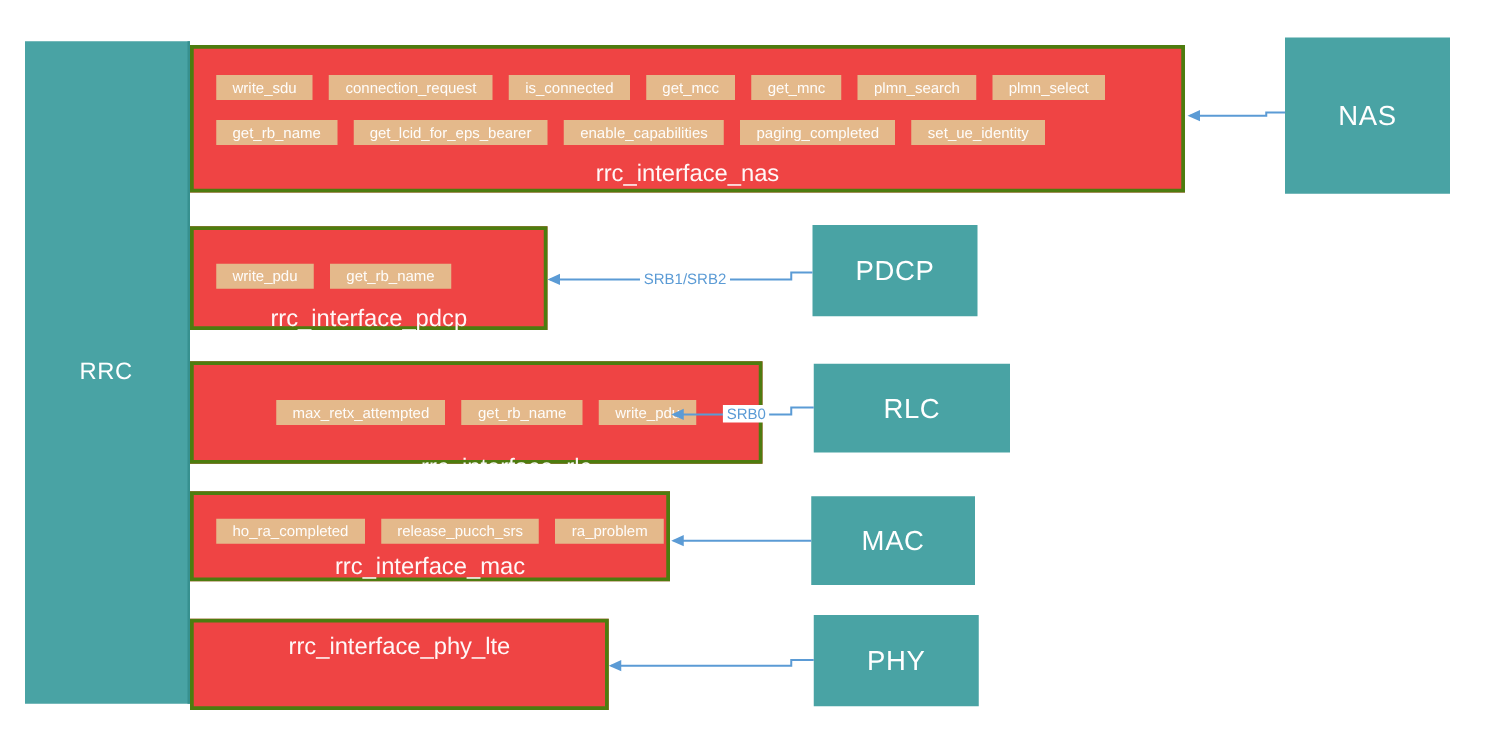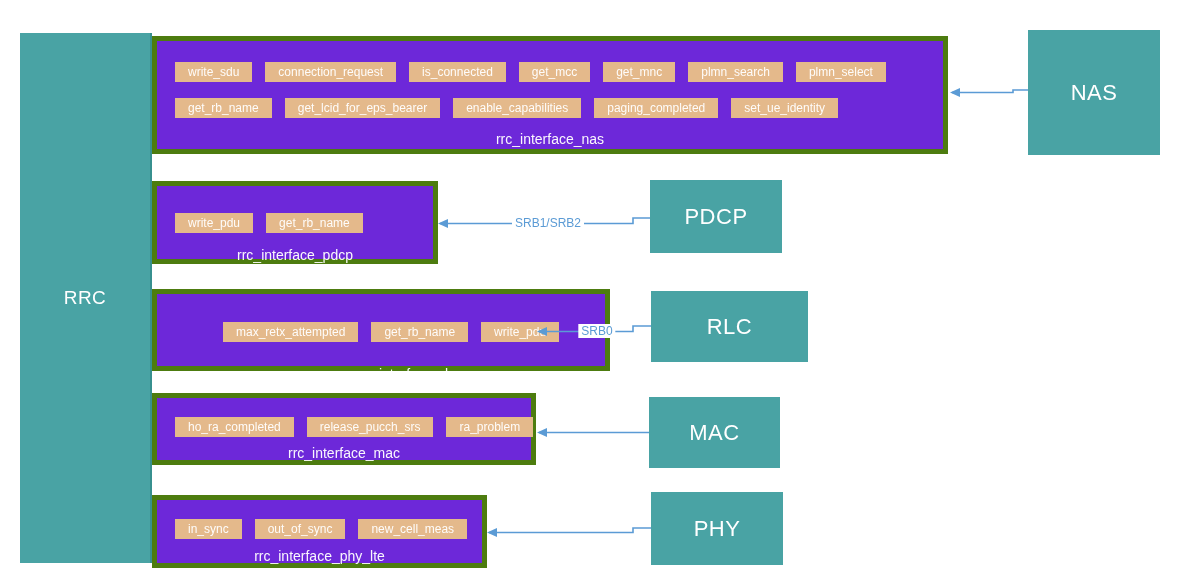--- a/index.html
+++ b/index.html
@@ -17,22 +17,22 @@
   .teal.rrc { left:20px; top:33px; width:132px; height:530px; font-size:19px;
               border-right:2px solid #37908f; }
   .teal.nas  { left:1028px; top:30px;  width:132px; height:125px; }
   .teal.pdcp { left:650px;  top:180px; width:132px; height:73px; }
   .teal.rlc  { left:651px;  top:291px; width:157px; height:71px; }
   .teal.mac  { left:649px;  top:397px; width:131px; height:71px; }
   .teal.phy  { left:651px;  top:492px; width:132px; height:73px; }
 
   
   .iface {
-    position:absolute; background:#6d28d9; box-sizing:border-box;
-    border:5px solid #4d7c0f;
+    position:absolute; background:#ef4444; box-sizing:border-box;
+    border:3px solid #4d7c0f;
   }
   .iface.nas  { left:152px; top:36px;  width:796px; height:118px; }
   .iface.pdcp { left:152px; top:181px; width:286px; height:83px; }
   .iface.rlc  { left:152px; top:289px; width:458px; height:82px;padding-left:48px; }
   .iface.mac  { left:152px; top:393px; width:384px; height:72px; }
   .iface.phy  { left:152px; top:495px; width:335px; height:73px; }
 
   .tagrow { display:flex; gap:13px; padding-left:18px; }
   .iface.nas  .tagrow.r1 { margin-top:21px; }
   .iface.nas  .tagrow.r2 { margin-top:16px; }
@@ -40,21 +40,21 @@
   .iface.rlc  .tagrow { margin-top:28px; }
   .iface.mac  .tagrow { margin-top:19px; }
   .iface.phy  .tagrow { margin-top:19px; }
 
   .tag {
     background:#e4b98b; color:rgba(255,255,255,0.96);
     font-size:12px; height:20px; line-height:20px; padding:0 13px;
     white-space:nowrap;
   }
   .iface-label {
-    text-align:center; color:rgba(255,255,255,0.96); font-size:14px;
+    text-align:center; color:rgba(255,255,255,0.96); font-size:19px;
   }
   .iface.nas  .iface-label { margin-top:13px; }
   .iface.pdcp .iface-label { margin-top:14px; }
   .iface.rlc  .iface-label { margin-top:24px; }
   .iface.mac  .iface-label { margin-top:8px; }
   .iface.phy  .iface-label { margin-top:9px; }
 
   
   svg.arrows { position:absolute; left:0; top:0; pointer-events:none; }
   .arrow-line { fill:none; stroke:#5b9bd5; stroke-width:1.6; }
@@ -112,25 +112,20 @@
   <div class="iface mac">
     <div class="tagrow">
       <span class="tag">ho_ra_completed</span>
       <span class="tag">release_pucch_srs</span>
       <span class="tag">ra_problem</span>
     </div>
     <div class="iface-label">rrc_interface_mac</div>
   </div>
 
   <div class="iface phy">
-    <div class="tagrow">
-      <span class="tag">in_sync</span>
-      <span class="tag">out_of_sync</span>
-      <span class="tag">new_cell_meas</span>
-    </div>
     <div class="iface-label">rrc_interface_phy_lte</div>
   </div>
 
   <div class="teal pdcp">PDCP</div>
   <div class="teal nas">NAS</div>
   <div class="teal rlc">RLC</div>
   <div class="teal mac">MAC</div>
   <div class="teal phy">PHY</div>
 
   <svg class="arrows" width="1190" height="583" viewBox="0 0 1190 583">

